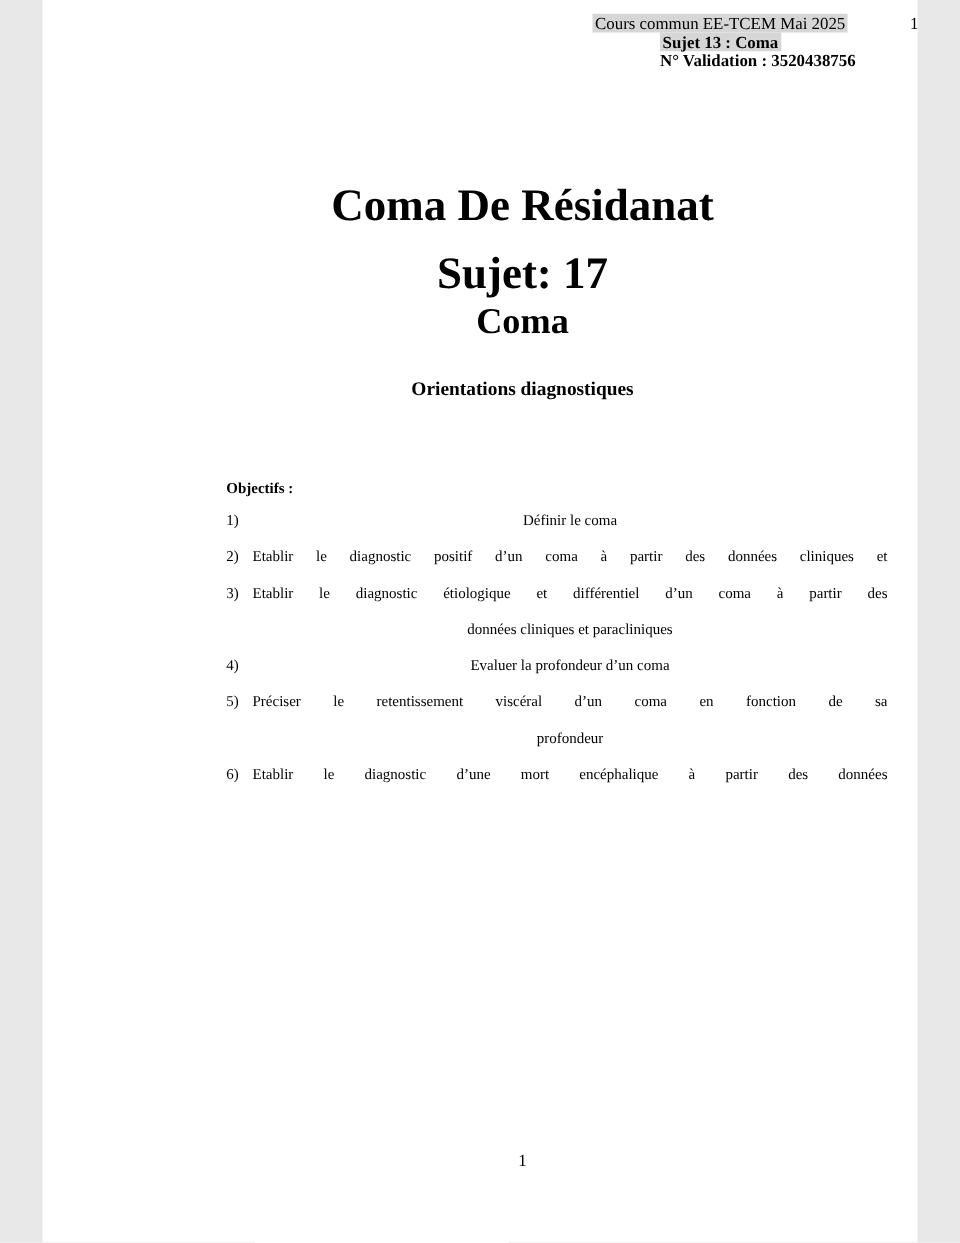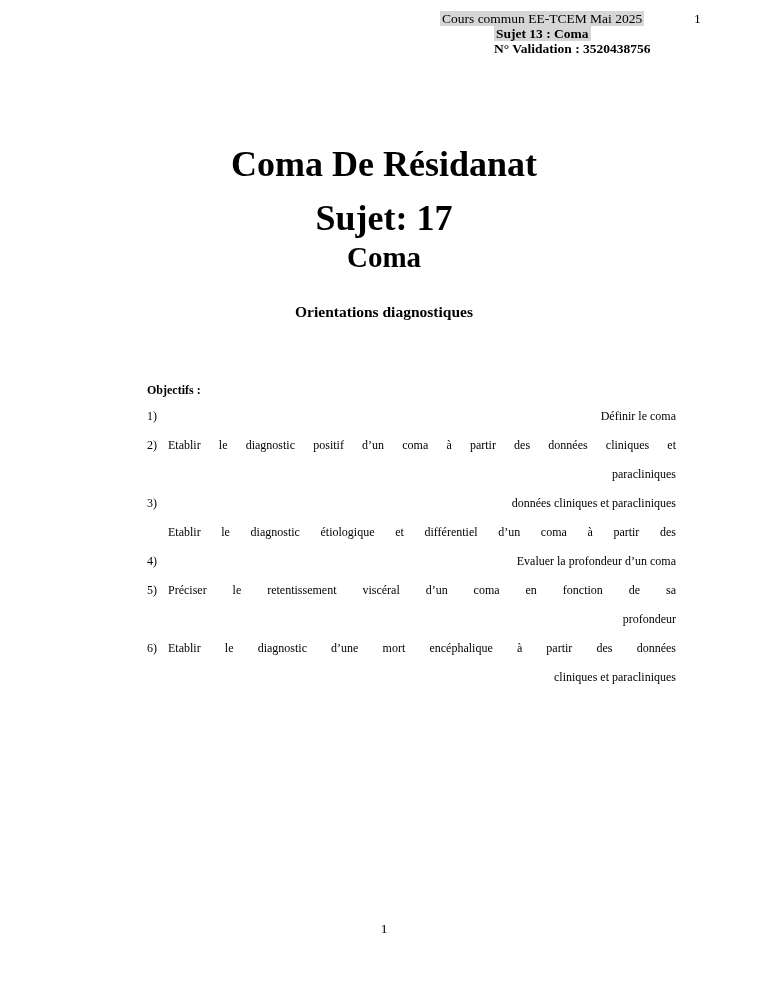--- a/index.html
+++ b/index.html
@@ -1,18 +1,18 @@
 <!DOCTYPE html>
 <html><head>
 <meta charset="utf-8">
 <style>
   html, body { margin: 0; padding: 0; background: #e8e8e8; }
   .page {
     position: relative;
-    width: 768px;
+    width: 700px;
     height: 994px;
     margin: 0 auto;
     background: #ffffff;
     font-family: "Liberation Serif", "DejaVu Serif", serif;
     color: #000;
     overflow: hidden;
   }
 
   
   .doc-header {
@@ -56,21 +56,21 @@
     font-size: 12px;
     line-height: 29px;
   }
   .obj-heading { font-weight: bold; }
   .obj-list { margin-top: -3px; }
   .obj-item {
     display: grid;
     grid-template-columns: 21px 1fr;
   }
   .obj-num { text-align: left; }
-  .obj-text .line { text-align: right; }
+  .obj-text .line { text-align: center; }
   .obj-text .line.fill {
     text-align: justify;
     text-align-last: justify;
   }
 
   
   .doc-footer {
     position: absolute;
     left: 0;
     top: 921px;
@@ -107,29 +107,28 @@
         <div class="obj-num">1)</div>
         <div class="obj-text">
           <div class="line">Définir le coma</div>
         </div>
       </div>
 
       <div class="obj-item">
         <div class="obj-num">2)</div>
         <div class="obj-text">
           <div class="line fill">Etablir le diagnostic positif d’un coma à partir des données cliniques et</div>
-          <div class="line">paracliniques</div>
         </div>
       </div>
 
       <div class="obj-item">
         <div class="obj-num">3)</div>
         <div class="obj-text">
+          <div class="line fill">Etablir le diagnostic étiologique et différentiel d’un coma à partir des</div>
           <div class="line">données cliniques et paracliniques</div>
-          <div class="line fill">Etablir le diagnostic étiologique et différentiel d’un coma à partir des</div>
         </div>
       </div>
 
       <div class="obj-item">
         <div class="obj-num">4)</div>
         <div class="obj-text">
           <div class="line">Evaluer la profondeur d’un coma</div>
         </div>
       </div>
 
@@ -138,21 +137,20 @@
         <div class="obj-text">
           <div class="line fill">Préciser le retentissement viscéral d’un coma en fonction de sa</div>
           <div class="line">profondeur</div>
         </div>
       </div>
 
       <div class="obj-item">
         <div class="obj-num">6)</div>
         <div class="obj-text">
           <div class="line fill">Etablir le diagnostic d’une mort encéphalique à partir des données</div>
-          <div class="line">cliniques et paracliniques</div>
         </div>
       </div>
 
     </div>
   </div>
 
   <div class="doc-footer">1</div>
 
 </div>
 

